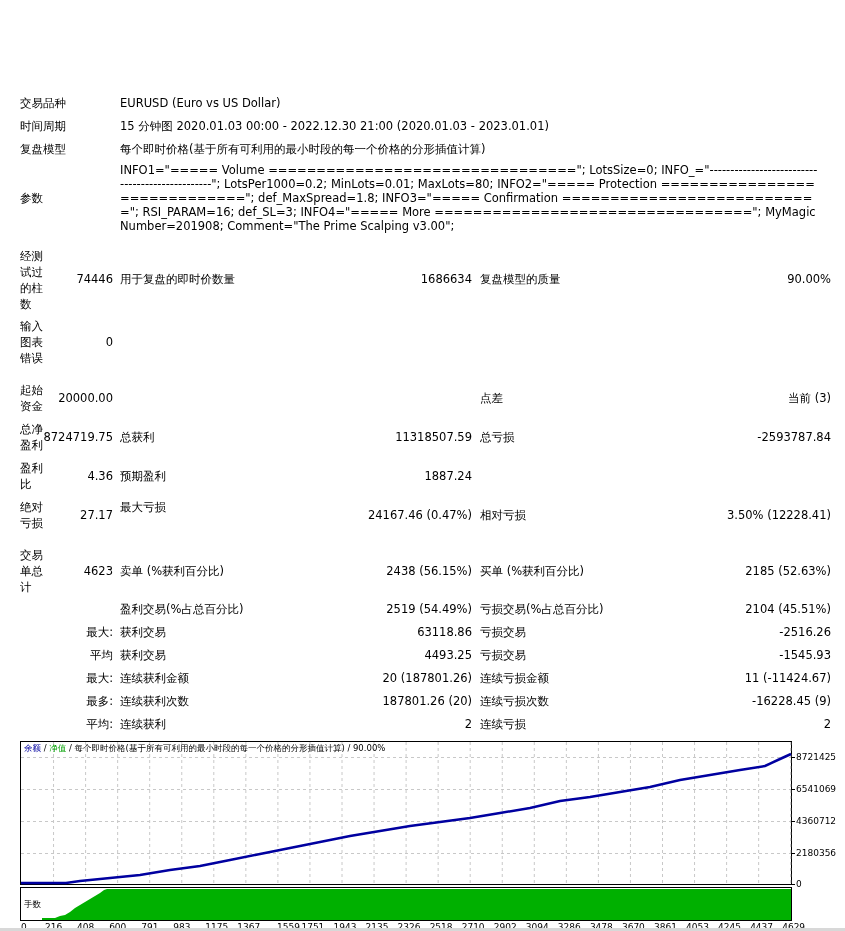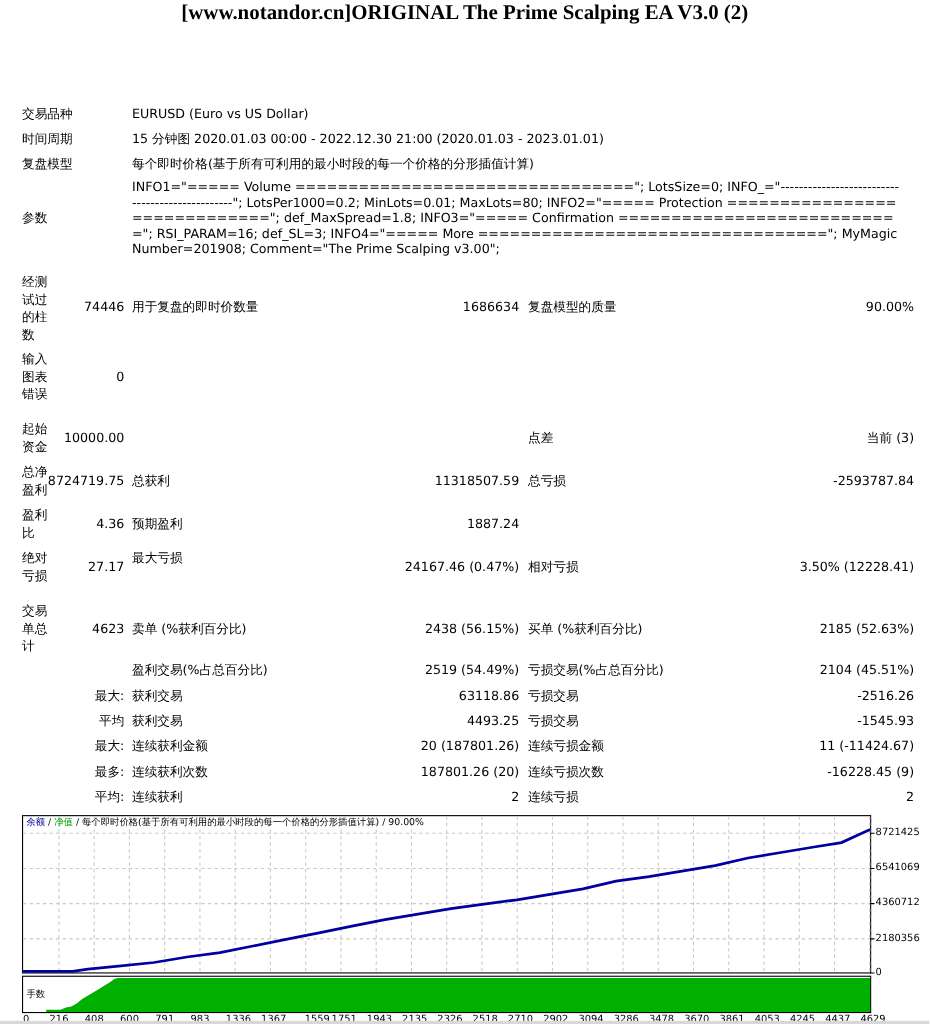--- a/index.html
+++ b/index.html
@@ -18,21 +18,20 @@
   .c-l3 { position:absolute; left:480px; white-space:nowrap; }
   .c-v3 { position:absolute; right:14px; text-align:right; white-space:nowrap; }
   .c-full { position:absolute; left:120px; width:700px; line-height:14px; }
   .chart { position:absolute; left:0; top:738px; width:845px; height:193px; }
   .bottom-bar { position:absolute; left:0; top:928px; width:845px; height:3px; background:#d8d8d8; }
 </style>
 </head>
 <body>
 
 <div class="hdr">
-  <div class="h2">[www.notandor.cn]ORIGINAL The Prime Scalping EA V3.0 (2)</div>
 </div>
 
 <div class="tbl">
   <div class="row" style="top:94px;">
     <span class="c-label wide">交易品种</span>
     <span class="c-l2" style="top:0;line-height:19px;">EURUSD (Euro vs US Dollar)</span>
   </div>
   <div class="row" style="top:117px;">
     <span class="c-label wide">时间周期</span>
     <span class="c-l2" style="line-height:19px;">15 分钟图 2020.01.03 00:00 - 2022.12.30 21:00 (2020.01.03 - 2023.01.01)</span>
@@ -55,21 +54,21 @@
     <span class="c-v3" style="top:24px;">90.00%</span>
   </div>
 
   <div class="row" style="top:318px;height:50px;">
     <span class="c-label" style="line-height:16px;">输入图表错误</span>
     <span class="c-v1" style="top:17px;">0</span>
   </div>
 
   <div class="row" style="top:382px;">
     <span class="c-label" style="line-height:16px;">起始资金</span>
-    <span class="c-v1" style="top:9px;">10000.00</span>
+    <span class="c-v1" style="top:9px;">20000.00</span>
     <span class="c-l3" style="top:9px;">点差</span>
     <span class="c-v3" style="top:9px;">当前 (3)</span>
   </div>
 
   <div class="row" style="top:421px;">
     <span class="c-label" style="line-height:16px;">总净盈利</span>
     <span class="c-v1" style="top:9px;">8724719.75</span>
     <span class="c-l2" style="top:9px;">总获利</span>
     <span class="c-v2" style="top:9px;">11318507.59</span>
     <span class="c-l3" style="top:9px;">总亏损</span>
@@ -215,21 +214,21 @@
     <div style="position:absolute; top:110px;">2180356</div>
     <div style="position:absolute; top:141px;">0</div>
   </div>
   <div id="xaxis" style="position:absolute; left:0; top:184px; width:845px; height:10px; font-size:9px; line-height:10px;">
       <span style="position: absolute; left: 21px; top: 0px;">0</span>
       <span style="position: absolute; left: 45.05px; top: 0px;">216</span>
       <span style="position: absolute; left: 77.1px; top: 0px;">408</span>
       <span style="position: absolute; left: 109.15px; top: 0px;">600</span>
       <span style="position: absolute; left: 141.2px; top: 0px;">791</span>
       <span style="position: absolute; left: 173.25px; top: 0px;">983</span>
-      <span style="position: absolute; left: 205.3px; top: 0px;">1336</span>
+      <span style="position: absolute; left: 205.3px; top: 0px;">1175</span>
       <span style="position: absolute; left: 237.35px; top: 0px;">1367</span>
       <span style="position: absolute; left: 277px; top: 0px;">1559</span>
       <span style="position: absolute; left: 301.45px; top: 0px;">1751</span>
       <span style="position: absolute; left: 333.5px; top: 0px;">1943</span>
       <span style="position: absolute; left: 365.55px; top: 0px;">2135</span>
       <span style="position: absolute; left: 397.6px; top: 0px;">2326</span>
       <span style="position: absolute; left: 429.65px; top: 0px;">2518</span>
       <span style="position: absolute; left: 461.7px; top: 0px;">2710</span>
       <span style="position: absolute; left: 493.75px; top: 0px;">2902</span>
       <span style="position: absolute; left: 525.8px; top: 0px;">3094</span>

